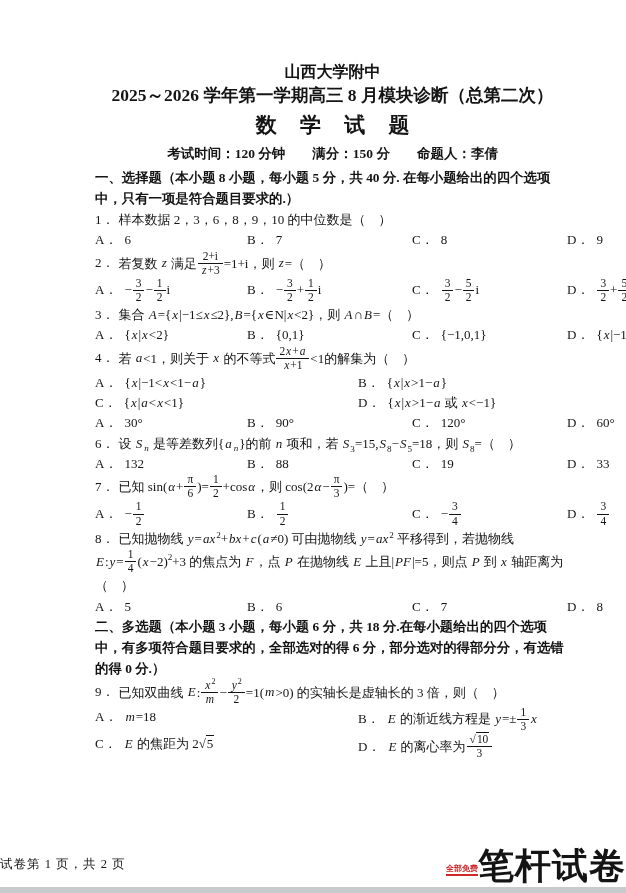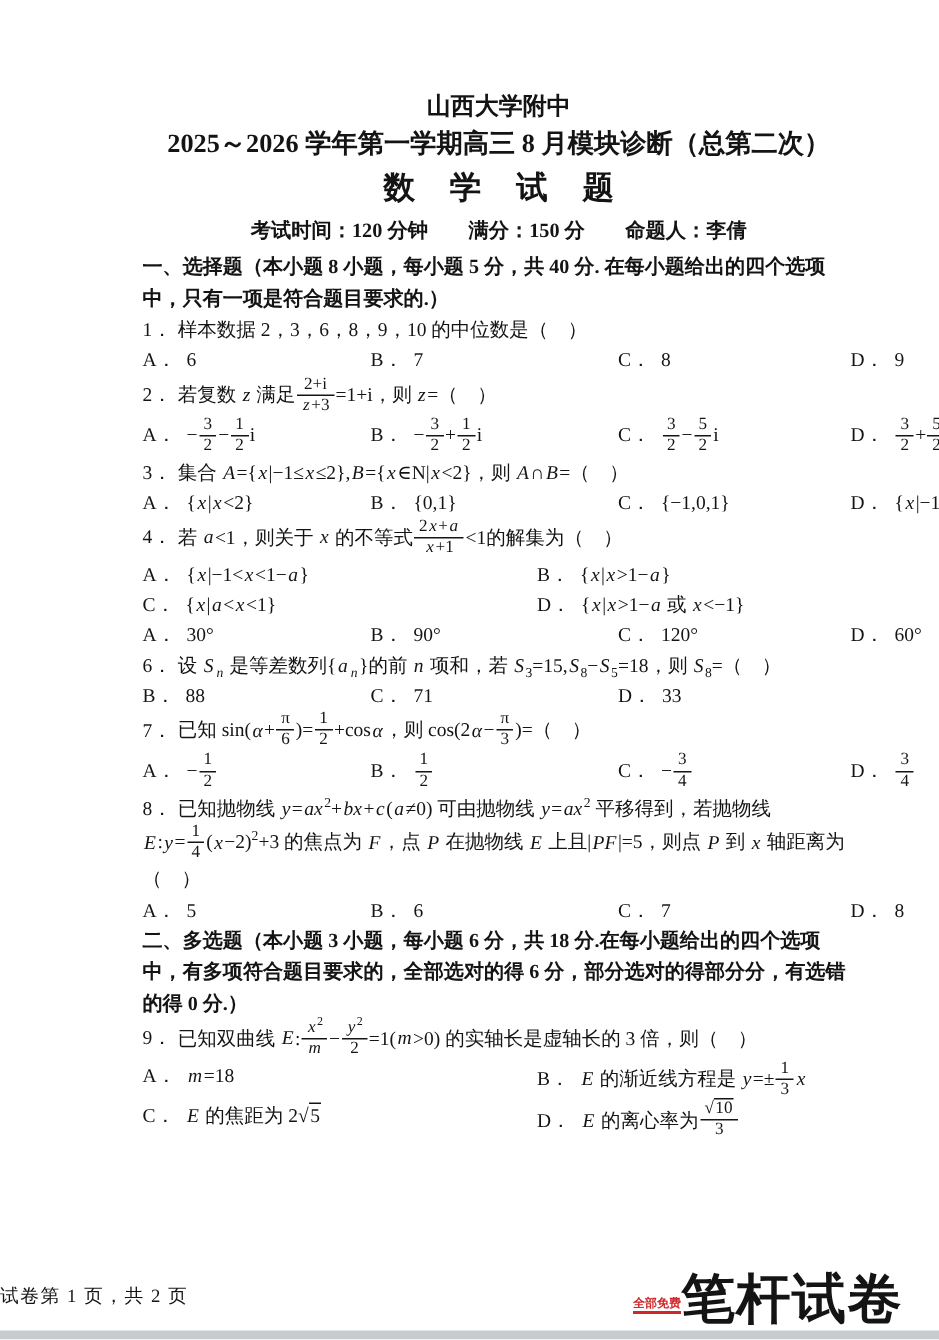--- a/index.html
+++ b/index.html
@@ -30,21 +30,21 @@
   sup,sub{font-size:0.7em;line-height:0;}
   .frac{display:inline-flex;flex-direction:column;text-align:center;
         vertical-align:middle;font-size:0.88em;line-height:1.15;margin:0 1px;position:relative;top:-1px;}
   .frac .num{display:block;border-bottom:1px solid #141414;padding:0 3px;}
   .frac .den{display:block;padding:0 3px;}
   .sqrt{white-space:nowrap;}
   .sqrt .rad{border-top:1px solid #141414;padding:0 1px;}
   
   .page-info{position:absolute;left:0;right:0;bottom:20px;text-align:left;
              font-size:12.5px;letter-spacing:1px;}
-  .brand{position:absolute;right:24px;bottom:10px;}
+  .brand{position:absolute;right:0;bottom:10px;}
   .brand-top{display:flex;align-items:flex-end;}
   .brand-badge{font-size:8px;font-weight:bold;line-height:1.2;
                border-bottom:2.5px solid;margin-bottom:7px;white-space:nowrap;}
   .brand-name{font-family:"Liberation Sans","DejaVu Sans",sans-serif;
               font-weight:bold;font-size:36px;line-height:0.95;letter-spacing:1px;}
   .brand-url{font-family:"DejaVu Sans Mono","Liberation Mono",monospace;
              font-weight:bold;font-size:16.5px;line-height:1.15;letter-spacing:-0.5px;}
   .bottom-strip{position:absolute;left:0;bottom:0;width:100%;height:6px;background:#c8cbce;}
 </style>
 </head>
@@ -129,22 +129,23 @@
         <div class="opts c4">
           <div class="opt"><span class="opt-label">A．</span><span class="opt-text">30°</span></div>
           <div class="opt"><span class="opt-label">B．</span><span class="opt-text">90°</span></div>
           <div class="opt"><span class="opt-label">C．</span><span class="opt-text">120°</span></div>
           <div class="opt"><span class="opt-label">D．</span><span class="opt-text">60°</span></div>
         </div>
       </div>
       <div class="qblock">
         <div class="qstem"><span class="qnum">6．</span>设 <i>S</i><sub><i>n</i></sub> 是等差数列{<i>a</i><sub><i>n</i></sub>}的前 <i>n</i> 项和，若 <i>S</i><sub>3</sub>=15,<i>S</i><sub>8</sub>−<i>S</i><sub>5</sub>=18，则 <i>S</i><sub>8</sub>=（　）</div>
         <div class="opts c4">
+          <div class="opt"><span class="opt-label">A．</span><span class="opt-text">132</span></div>
           <div class="opt"><span class="opt-label">B．</span><span class="opt-text">88</span></div>
-          <div class="opt"><span class="opt-label">C．</span><span class="opt-text">71</span></div>
+          <div class="opt"><span class="opt-label">C．</span><span class="opt-text">19</span></div>
           <div class="opt"><span class="opt-label">D．</span><span class="opt-text">33</span></div>
         </div>
       </div>
       <div class="qblock">
         <div class="qstem"><span class="qnum">7．</span>已知 sin(<i>α</i>+<span class="frac">
             <span class="num">π</span>
             <span class="den">6</span>
           </span>)=<span class="frac">
             <span class="num">1</span>
             <span class="den">2</span>

